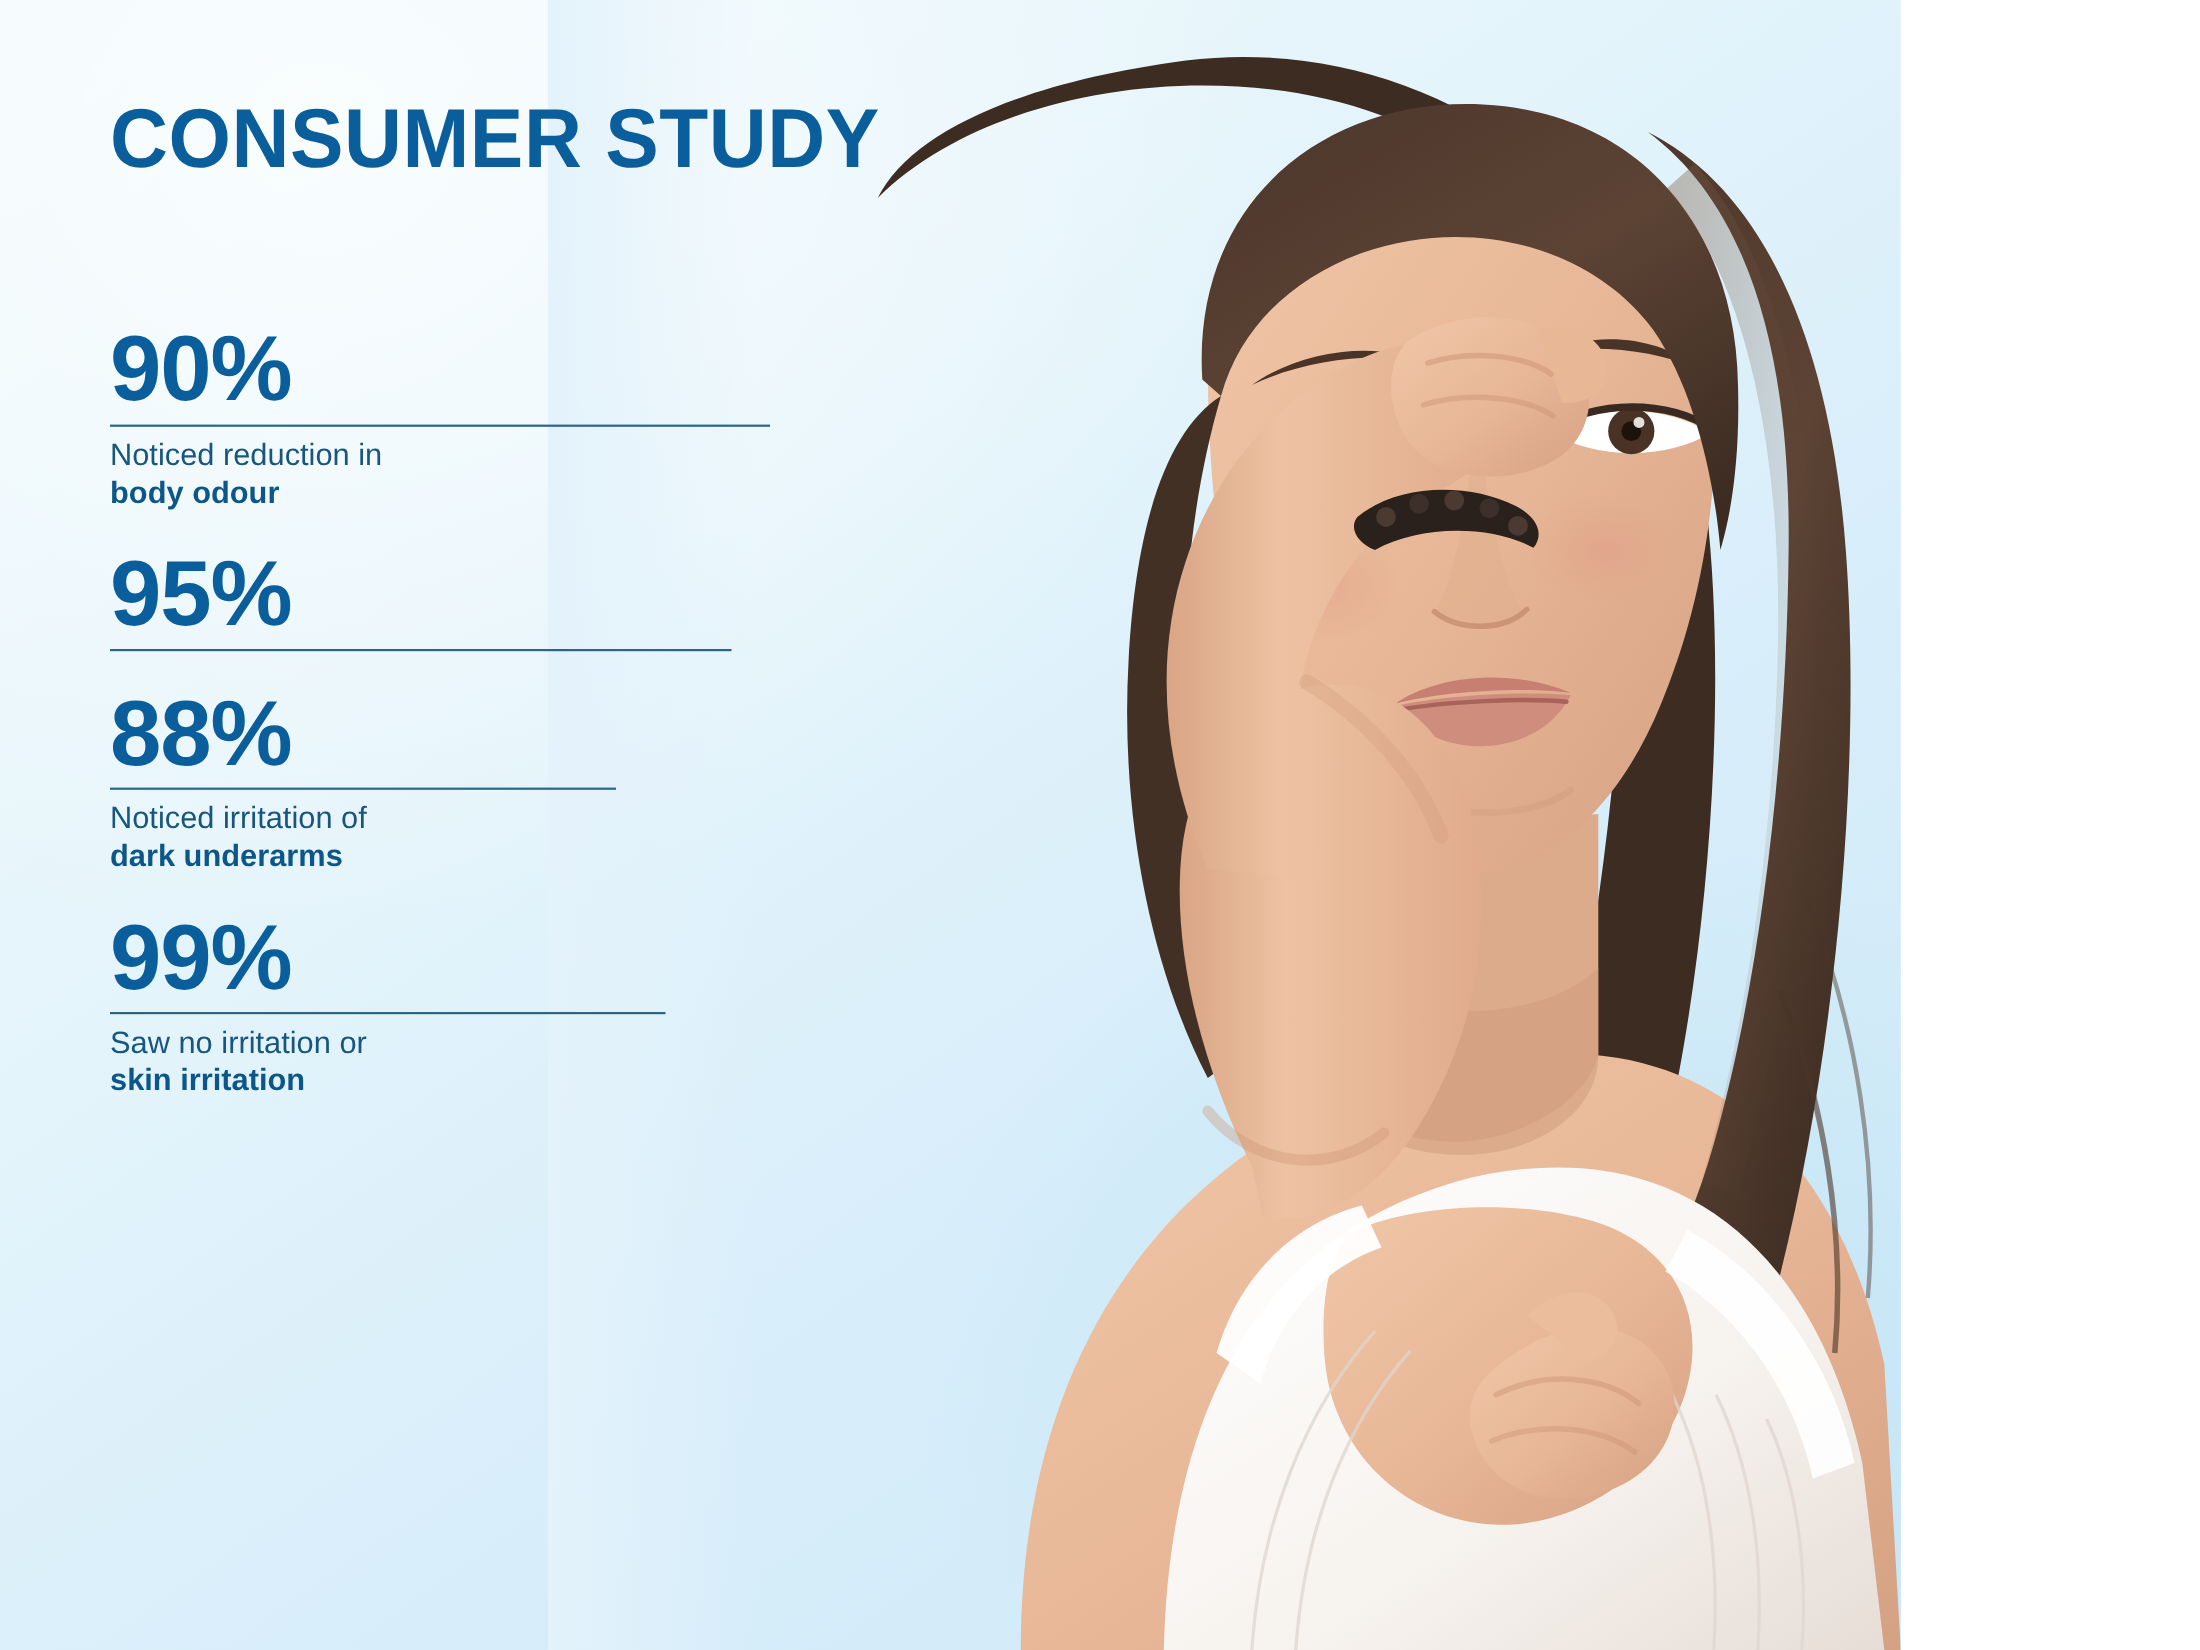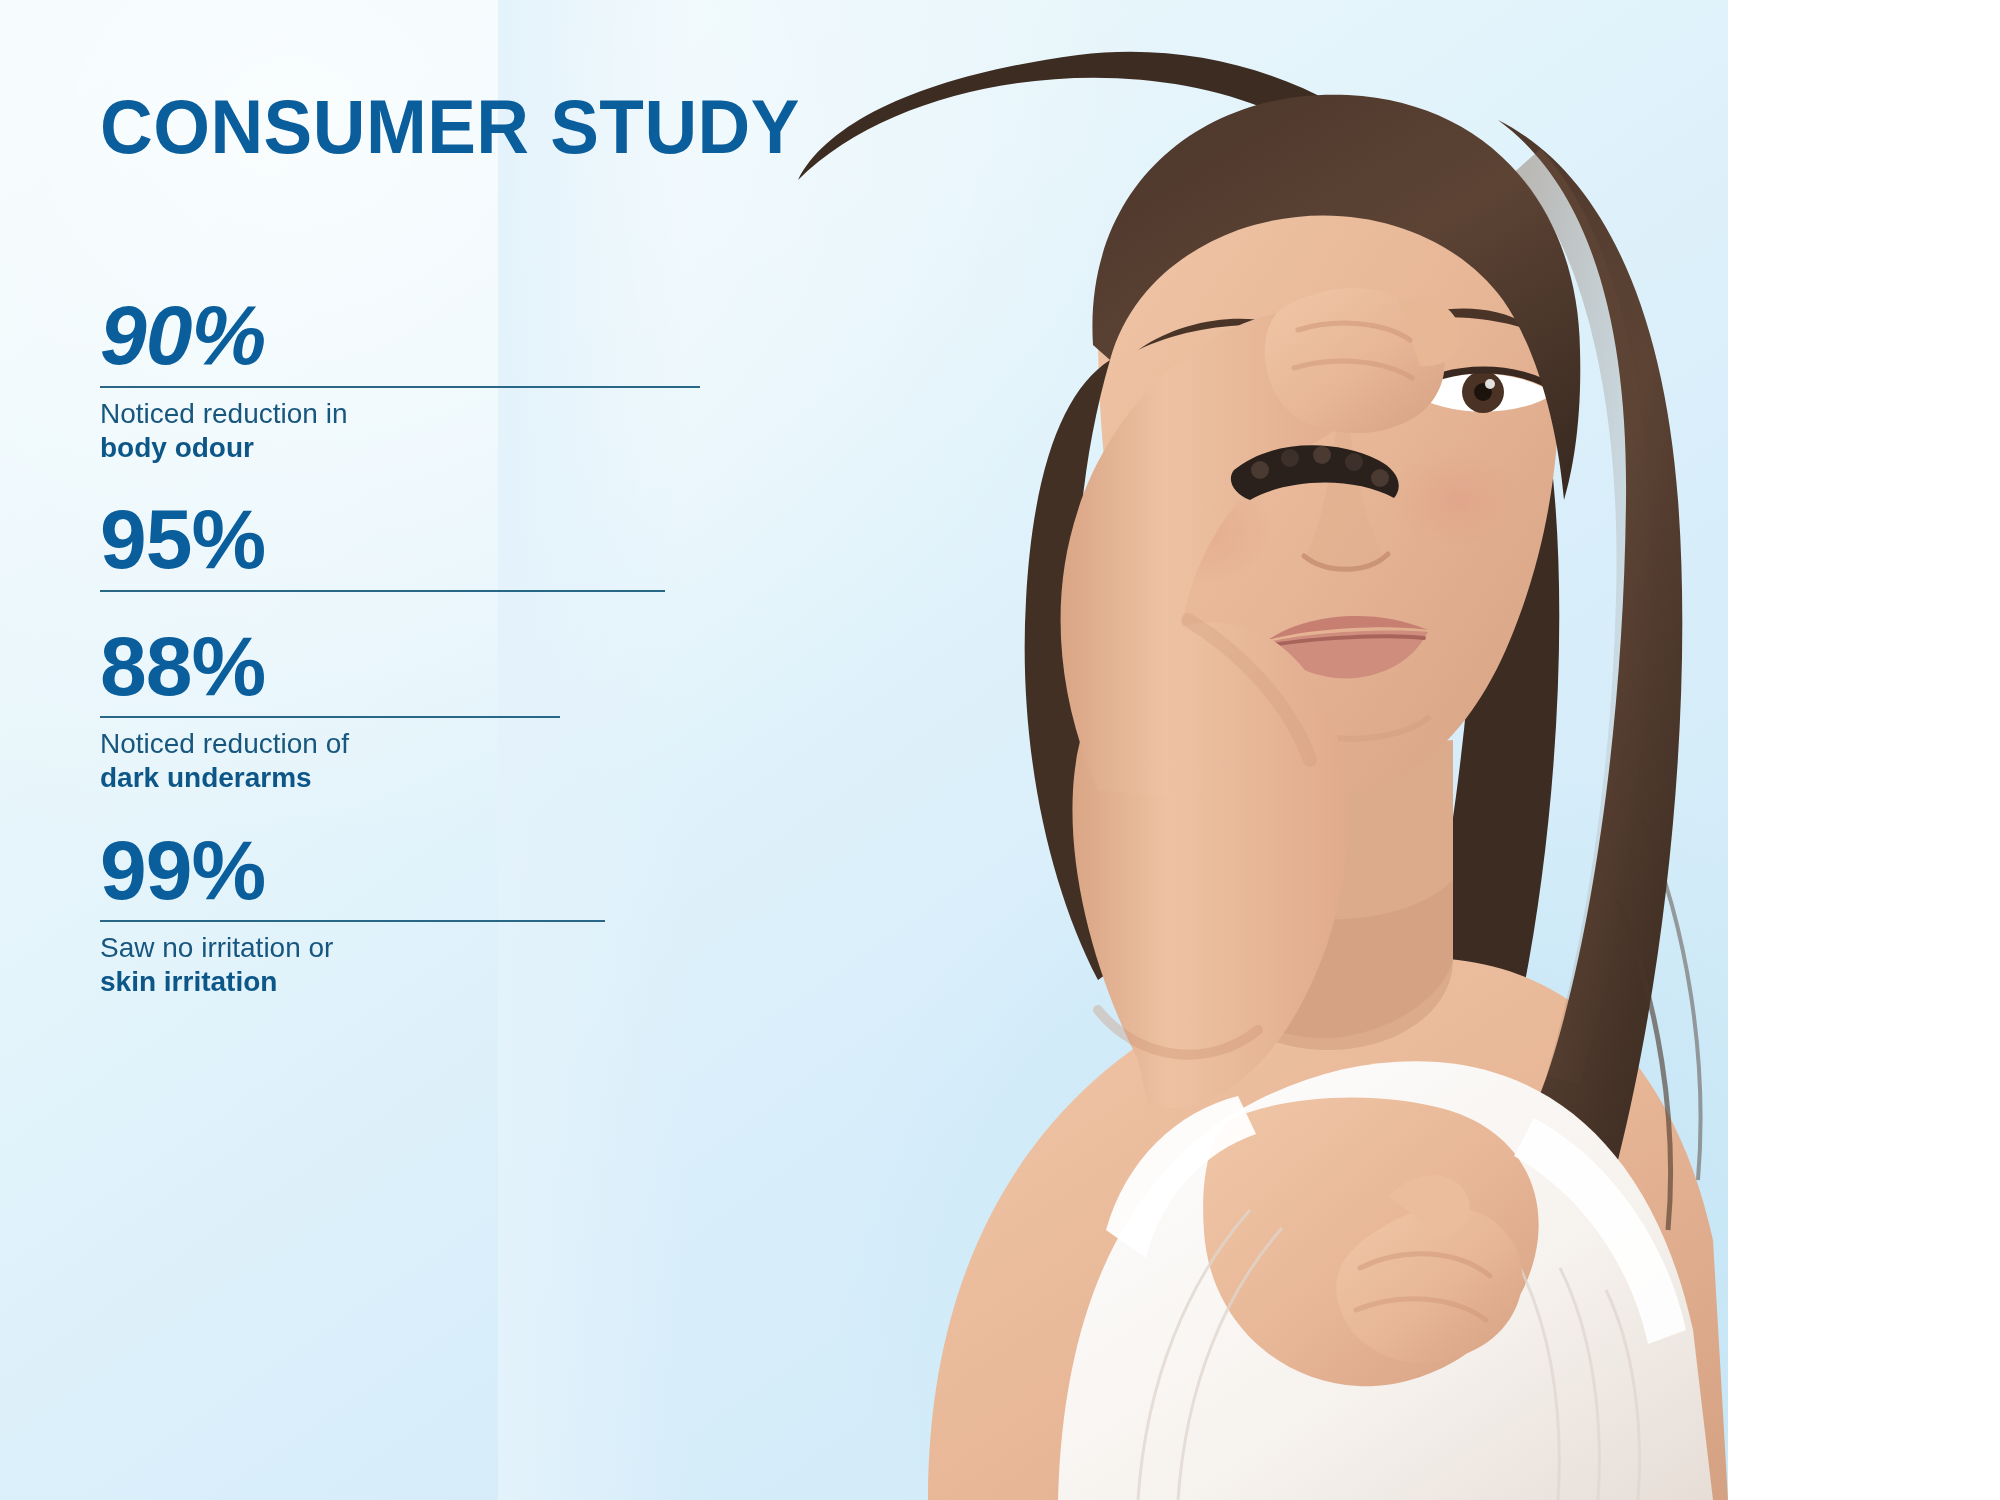--- a/index.html
+++ b/index.html
@@ -258,38 +258,38 @@
 
       <rect x="0" y="0" width="190" height="1500" fill="url(#edgefade)"></rect>
     </svg>
   </div>
 
   <div class="title" style="color: rgb(10, 94, 156);">CONSUMER STUDY</div>
 
   <div class="stats">
 
     <div class="stat">
-      <div class="stat-value" style="color: rgb(10, 94, 156); font-style: italic;">90%</div>
+      <div class="stat-value" style="color: rgb(10, 94, 156);">90%</div>
       <div class="stat-rule" style="width: 600px; border-top-color: rgb(29, 95, 126);"></div>
       <div class="stat-caption" style="color: rgb(23, 86, 126);">
         <span class="l1">Noticed reduction in</span>
         <span class="l2">body odour</span>
       </div>
     </div>
 
     <div class="stat">
       <div class="stat-value" style="color: rgb(10, 94, 156);">95%</div>
       <div class="stat-rule" style="width: 565px; border-top-color: rgb(29, 95, 126);"></div>
     </div>
 
     <div class="stat">
       <div class="stat-value" style="color: rgb(10, 94, 156);">88%</div>
       <div class="stat-rule" style="width: 460px; border-top-color: rgb(29, 95, 126);"></div>
       <div class="stat-caption" style="color: rgb(23, 86, 126);">
-        <span class="l1">Noticed reduction of</span>
+        <span class="l1">Noticed irritation of</span>
         <span class="l2">dark underarms</span>
       </div>
     </div>
 
     <div class="stat">
       <div class="stat-value" style="color: rgb(10, 94, 156);">99%</div>
       <div class="stat-rule" style="width: 505px; border-top-color: rgb(29, 95, 126);"></div>
       <div class="stat-caption" style="color: rgb(23, 86, 126);">
         <span class="l1">Saw no irritation or</span>
         <span class="l2">skin irritation</span>

